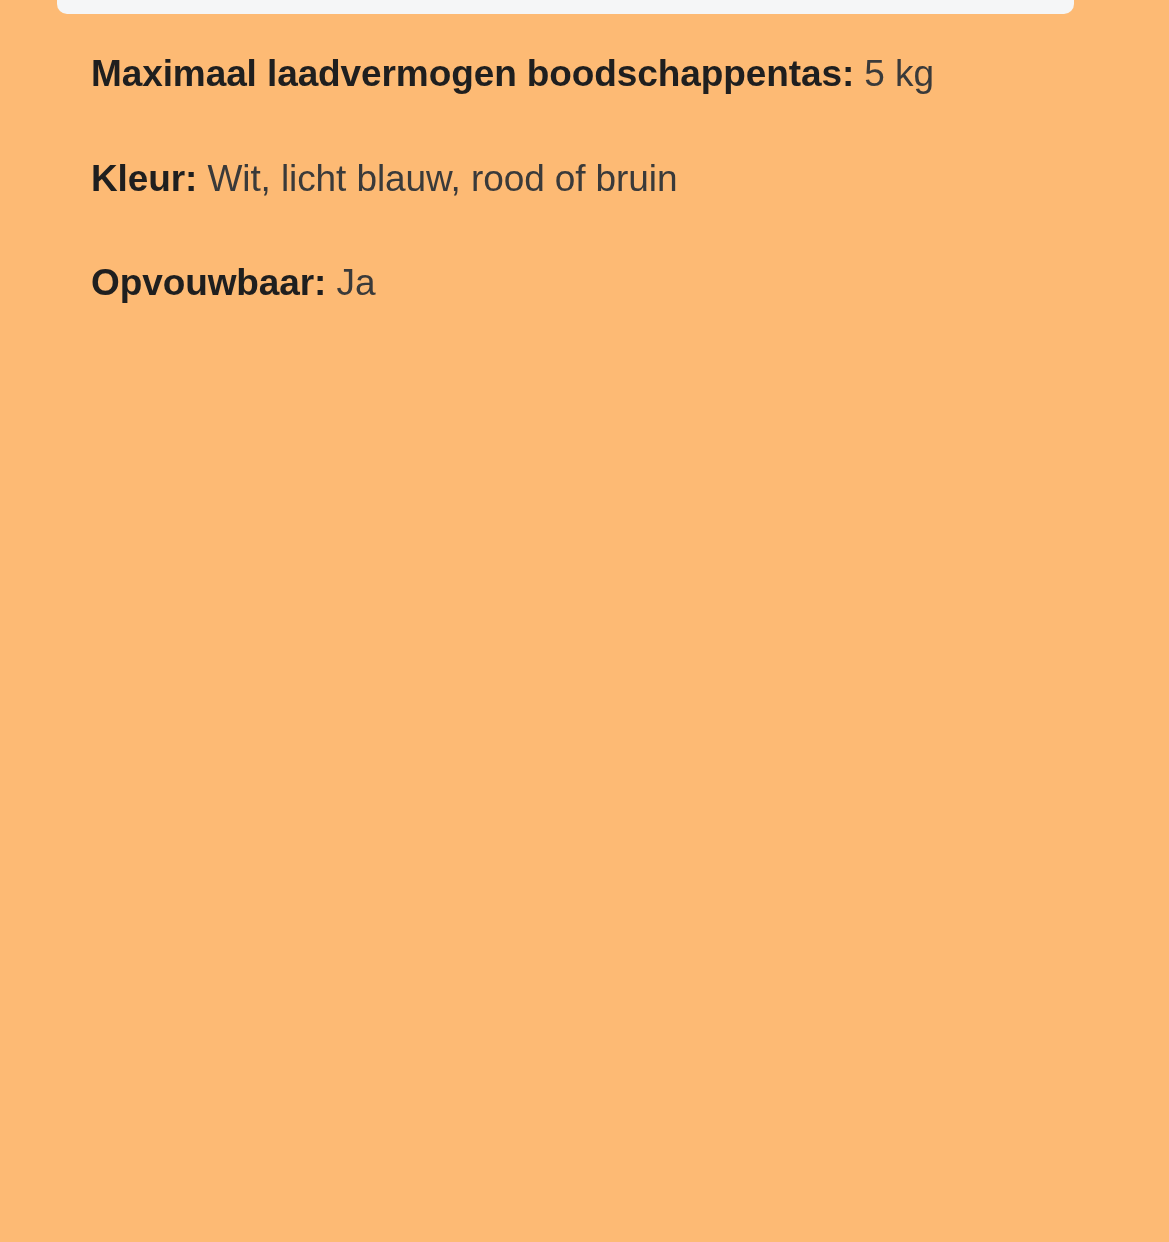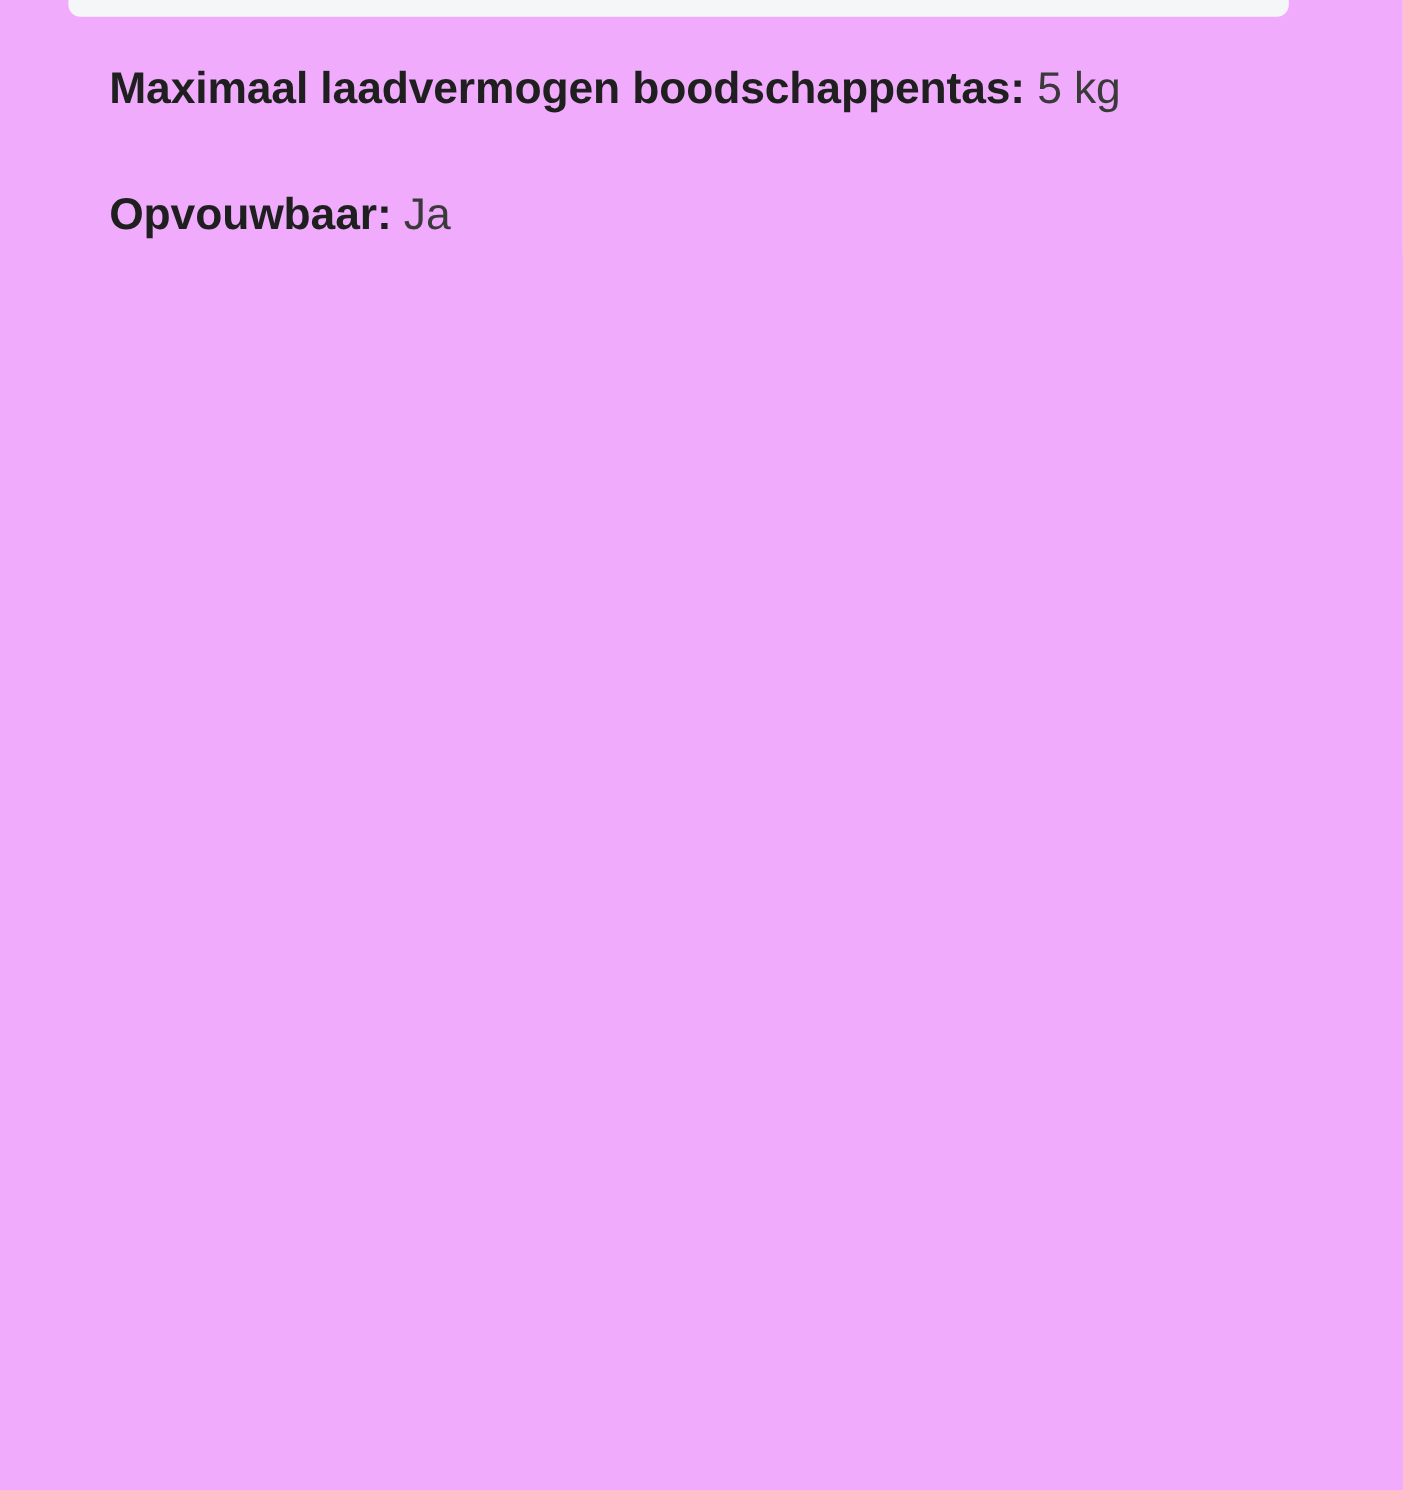--- a/index.html
+++ b/index.html
@@ -12,21 +12,21 @@
     height: 1242px;
     font-family: "Liberation Sans", sans-serif;
     color: #2b2b2b;
     overflow: hidden;
   }
 
   .spec-page {
     position: relative;
     width: 1169px;
     height: 1242px;
-    background: #f0abfc;
+    background: #fdba74;
     box-sizing: border-box;
   }
 
   
   .top-stub {
     position: absolute;
     top: -16px;
     left: 57px;
     width: 1017px;
     height: 30px;
@@ -78,20 +78,24 @@
   <div class="top-stub"></div>
 
   <ul class="spec-list">
 
     <li class="spec-row">
       <span class="label">Maximaal laadvermogen boodschappentas:</span>
       <span class="value">5 kg</span>
     </li>
 
 
+    <li class="spec-row">
+      <span class="label">Kleur:</span>
+      <span class="value">Wit, licht blauw, rood of bruin</span>
+    </li>
 
 
     <li class="spec-row">
       <span class="label">Opvouwbaar:</span>
       <span class="value">Ja</span>
     </li>
 
 
   </ul>
 </div>

